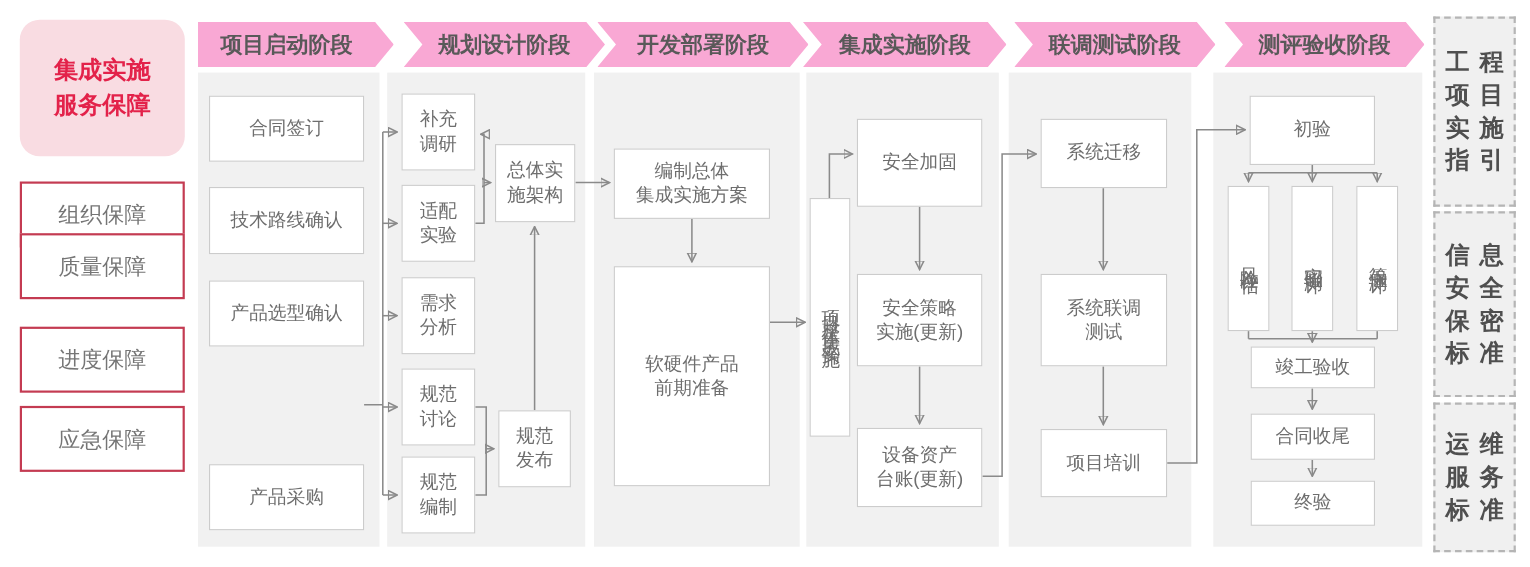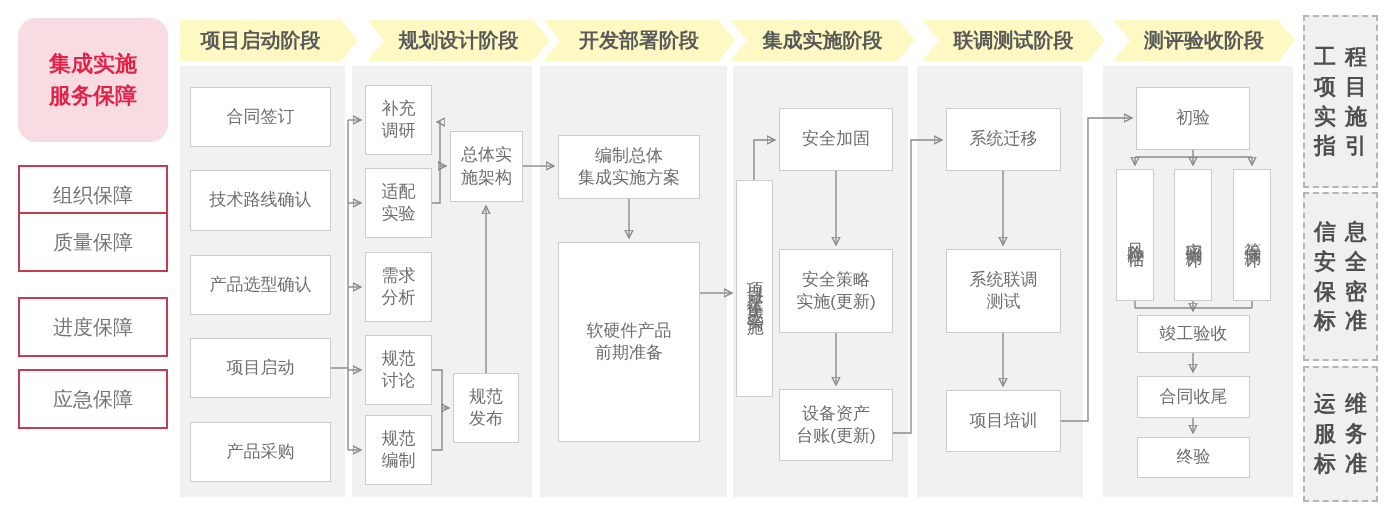--- a/index.html
+++ b/index.html
@@ -17,21 +17,21 @@
   }
   .sb-item {
     position:absolute; left:18px; width:150px; height:60px;
     background:#ffffff; border:2px solid #c43b52; box-sizing:border-box;
     color:#757575; font-size:20px;
     display:flex; align-items:center; justify-content:center;
   }
   
   .col { position:absolute; top:66px; height:431px; background:#f1f1f1; }
   .ph {
-    position:absolute; top:20px; height:41px; background:#fef9c3;
+    position:absolute; top:20px; height:41px; background:#f9a8d4;
     color:#595959; font-size:20px; font-weight:bold;
     display:flex; align-items:center; justify-content:center;
     box-sizing:border-box; padding-right:17px;
   }
   .ph-first { clip-path:polygon(0 0, calc(100% - 17px) 0, 100% 50%, calc(100% - 17px) 100%, 0 100%); }
   .ph-mid   { clip-path:polygon(0 0, calc(100% - 17px) 0, 100% 50%, calc(100% - 17px) 100%, 0 100%, 17px 50%); padding-left:17px; }
   
   .node {
     position:absolute; background:#ffffff; border:1px solid #cccccc; box-sizing:border-box;
     color:#6e6e6e; font-size:17px; line-height:1.3;
@@ -124,21 +124,20 @@
 
     <path d="M1135 301 V308 M1252 301 V308 M1135 308 H1252"></path>
     <path d="M1193 301 V311" marker-end="url(#arr)"></path>
     <path d="M1193 353 V372" marker-end="url(#arr)"></path>
     <path d="M1193 418 V433" marker-end="url(#arr)"></path>
   </svg>
 
   <div class="node" style="left:190px;top:87px;width:141px;height:60px">合同签订</div>
   <div class="node" style="left:190px;top:170px;width:141px;height:61px">技术路线确认</div>
   <div class="node" style="left:190px;top:255px;width:141px;height:60px">产品选型确认</div>
-  <div class="node" style="left:190px;top:338px;width:141px;height:60px">项目启动</div>
   <div class="node" style="left:190px;top:422px;width:141px;height:60px">产品采购</div>
 
   <div class="node" style="left:365px;top:85px;width:67px;height:70px">补充
 调研</div>
   <div class="node" style="left:365px;top:168px;width:67px;height:70px">适配
 实验</div>
   <div class="node" style="left:365px;top:252px;width:67px;height:70px">需求
 分析</div>
   <div class="node" style="left:365px;top:335px;width:67px;height:70px">规范
 讨论</div>
@@ -148,21 +147,21 @@
 施架构</div>
   <div class="node" style="left:453px;top:373px;width:66px;height:70px">规范
 发布</div>
 
   <div class="node" style="left:558px;top:135px;width:142px;height:64px">编制总体
 集成实施方案</div>
   <div class="node" style="left:558px;top:242px;width:142px;height:200px">软硬件产品
 前期准备</div>
 
   <div class="node vert" style="left:736px;top:180px;width:37px;height:217px">项目整体集成实施</div>
-  <div class="node" style="left:779px;top:108px;width:114px;height:63px">安全加固</div>
+  <div class="node" style="left:779px;top:108px;width:114px;height:80px">安全加固</div>
   <div class="node" style="left:779px;top:249px;width:114px;height:84px">安全策略
 实施(更新)</div>
   <div class="node" style="left:779px;top:389px;width:114px;height:72px">设备资产
 台账(更新)</div>
 
   <div class="node" style="left:946px;top:108px;width:115px;height:63px">系统迁移</div>
   <div class="node" style="left:946px;top:249px;width:115px;height:84px">系统联调
 测试</div>
   <div class="node" style="left:946px;top:390px;width:115px;height:62px">项目培训</div>
 

